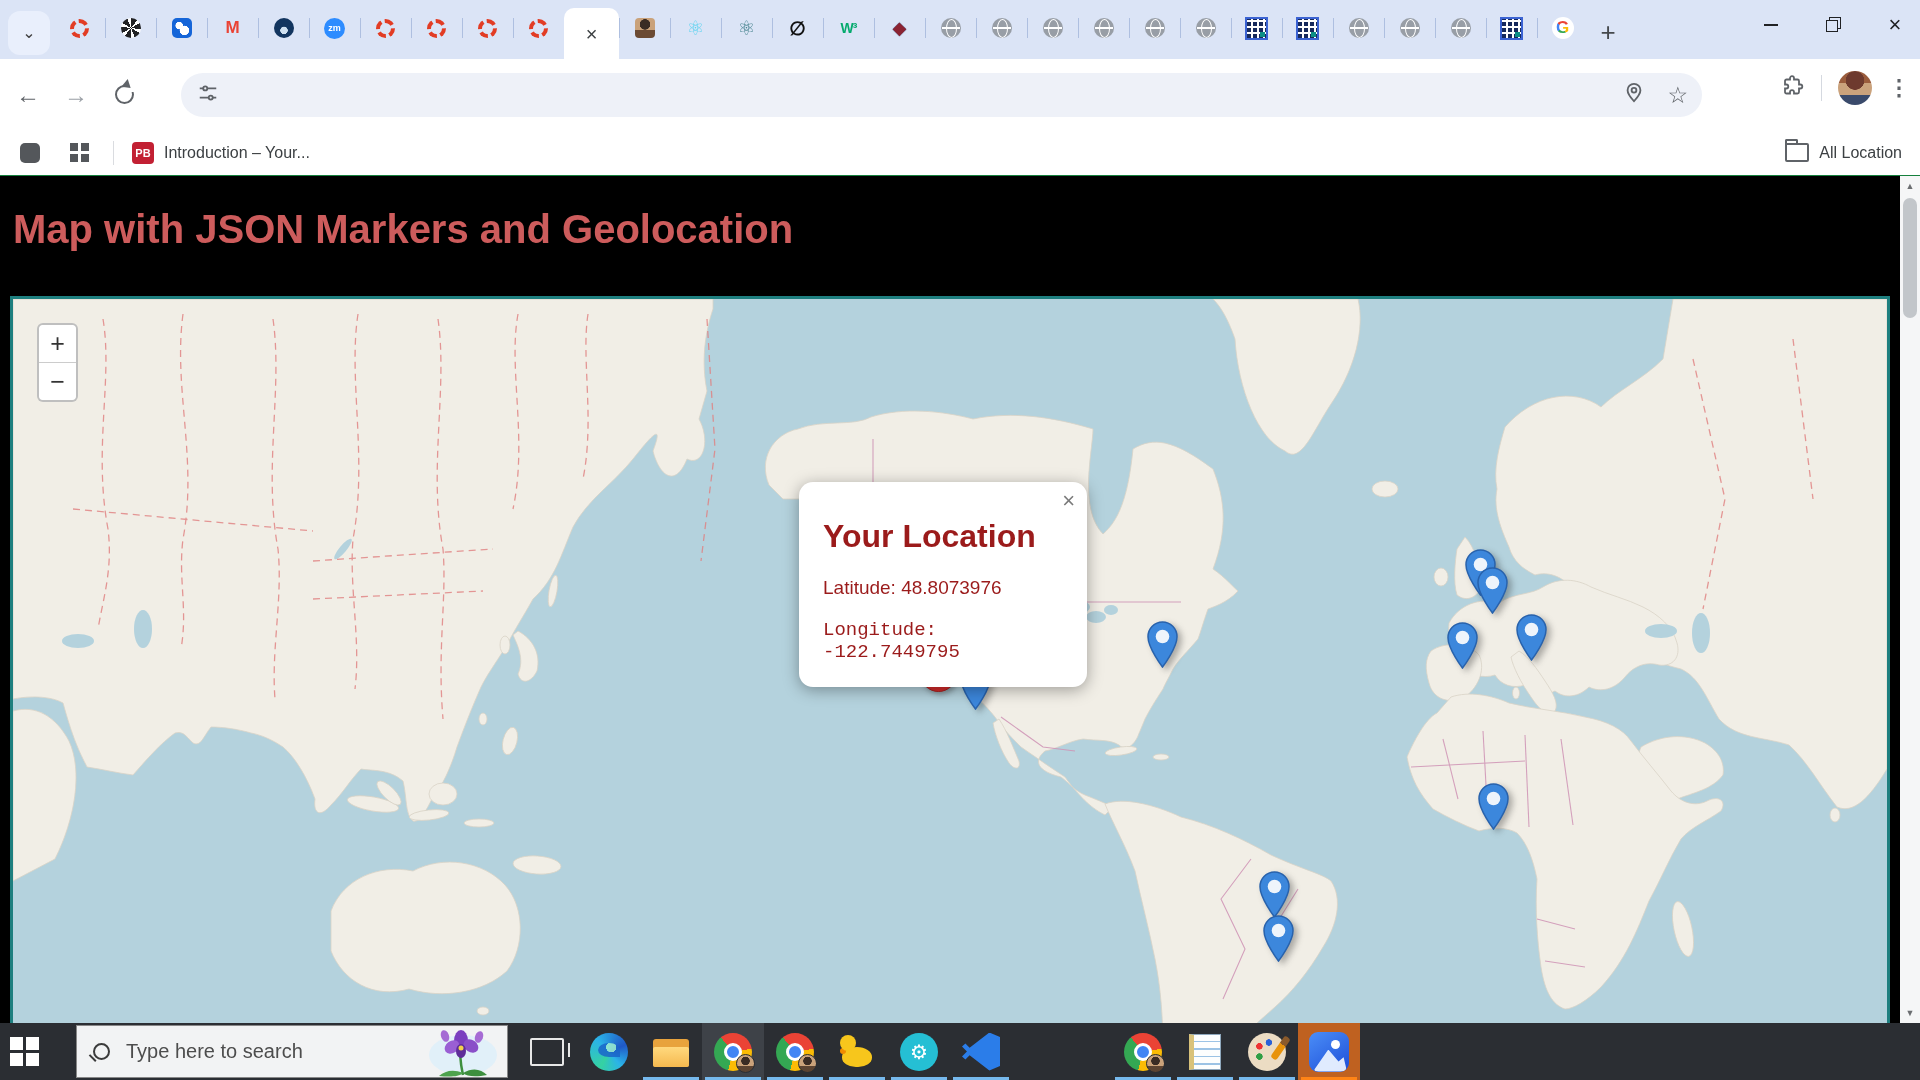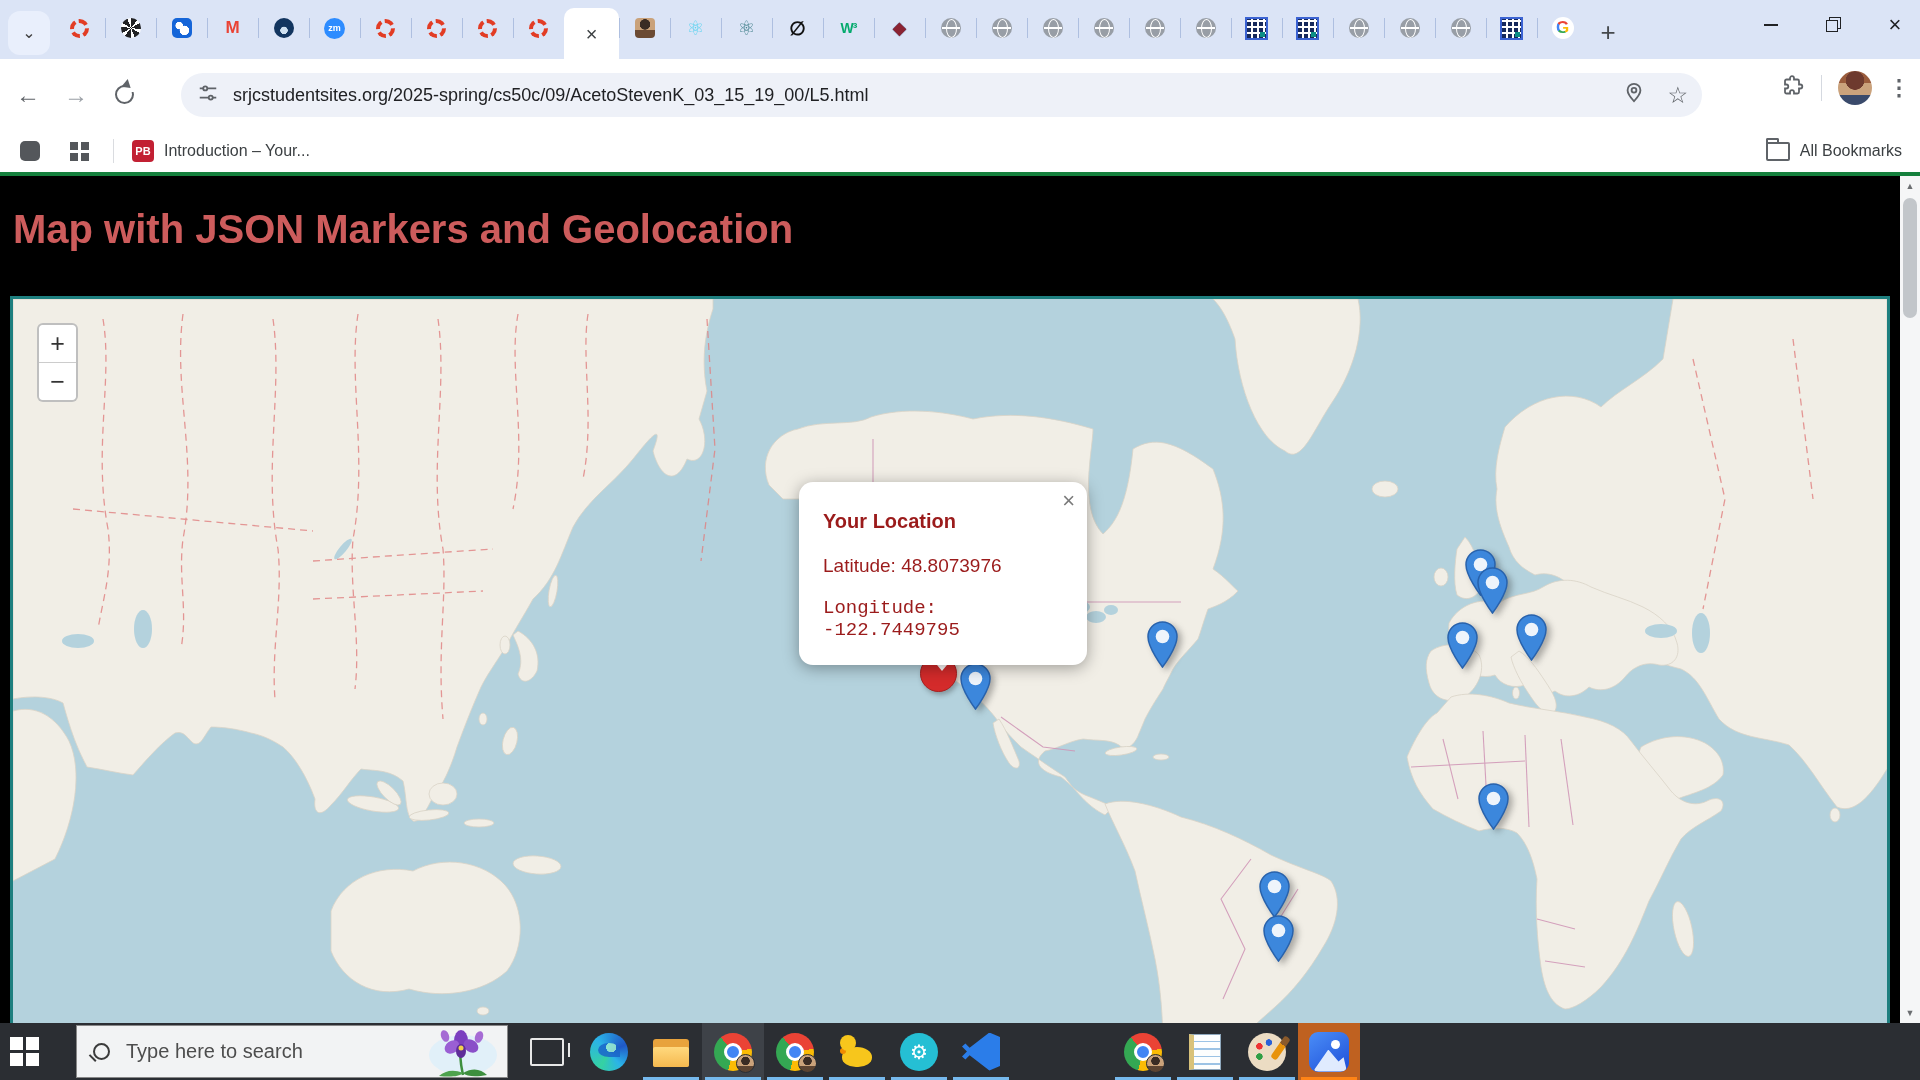--- a/index.html
+++ b/index.html
@@ -57,21 +57,21 @@
   #omnibox .tune{margin:0 14px 0 16px;}
   #urltext{font-size:18px;color:#202124;white-space:nowrap;}
   .omni-right{position:absolute;right:14px;display:flex;align-items:center;gap:22px;}
   .tool-right{position:absolute;right:10px;top:12px;display:flex;align-items:center;gap:16px;}
   .divider-v{width:1px;height:26px;background:#d5d9e0;}
   .star{font-size:23px;color:#5f6368;}
   .avatar{width:34px;height:34px;border-radius:50%;background:radial-gradient(circle at 50% 28%,#6e3a2e 0 9px,transparent 9.5px),linear-gradient(#9a5c3c 0 34%,#caa27c 34% 72%,#3a4a6b 72%);}
   .dots{font-size:22px;color:#5f6368;font-weight:bold;}
 
   
-  #bookmarksbar{position:absolute;left:0;top:130px;width:1920px;height:46px;background:#fff;display:flex;align-items:center;border-bottom:4px solid #15803d;box-sizing:border-box;}
+  #bookmarksbar{position:absolute;left:0;top:130px;width:1920px;height:46px;background:#fff;display:flex;align-items:center;border-bottom:1px solid #15803d;box-sizing:border-box;}
   .sidepanel-ic{width:20px;height:20px;border-radius:5px;background:#54575b;margin-left:20px;}
   .appsgrid-ic{width:19px;height:19px;margin-left:30px;background:conic-gradient(#54575b 0 25%,transparent 0 50%,#54575b 0 75%,transparent 0) 0 0/ 11px 11px;background-image:linear-gradient(#54575b,#54575b),linear-gradient(#54575b,#54575b),linear-gradient(#54575b,#54575b),linear-gradient(#54575b,#54575b);background-size:8px 8px;background-position:0 0,11px 0,0 11px,11px 11px;background-repeat:no-repeat;background-color:transparent;}
   .bm-div{width:1px;height:24px;background:#dadce0;margin:0 18px 0 24px;}
   .pb-fav{width:22px;height:22px;border-radius:4px;background:#c22033;color:#fff;font-size:11px;font-weight:bold;display:flex;align-items:center;justify-content:center;}
   .bm-label{font-size:16px;color:#3c4043;margin-left:10px;}
   .allbm{position:absolute;right:18px;display:flex;align-items:center;gap:10px;}
   .folder-ic{width:20px;height:15px;border:2px solid #5f6368;border-radius:2px;position:relative;}
   .folder-ic::before{content:"";position:absolute;left:-2px;top:-6px;width:9px;height:4px;border:2px solid #5f6368;border-bottom:none;border-radius:2px 2px 0 0;}
   .allbm-label{font-size:16px;color:#3c4043;}
 
@@ -87,21 +87,21 @@
   .zoombtn:first-child{border-bottom:1px solid #ccc;border-radius:5px 5px 0 0;}
   .zoombtn:last-child{border-radius:0 0 5px 5px;}
 
   
   .pin{position:absolute;width:31px;height:47px;z-index:20;filter:drop-shadow(4px 3px 3px rgba(40,40,40,.35));}
   .userdot{position:absolute;width:35px;height:35px;border-radius:50%;background:#d42b2b;border:1px solid #a81f1f;z-index:15;box-shadow:2px 3px 5px rgba(40,40,40,.35);}
 
   
   .popup{position:absolute;z-index:30;width:288px;background:#fff;border-radius:14px;box-shadow:0 3px 16px rgba(0,0,0,.35);padding:20px 24px 24px 24px;box-sizing:border-box;}
   .popup-tail{position:absolute;z-index:29;width:0;height:0;border-left:14px solid transparent;border-right:14px solid transparent;border-top:17px solid #fff;}
-  .popup h2{margin:8px 0 22px 0;font-size:20px;color:#9b1b1b;}
+  .popup h2{margin:16px 0 22px 0;font-size:32px;color:#9b1b1b;}
   .popup p{margin:0 0 20px 0;font-size:19px;color:#9b1b1b;}
   .popup p:last-child{margin-bottom:0;font-family:Liberation Mono, monospace;}
   .popup-close{position:absolute;right:12px;top:6px;font-size:22px;color:#7a7a7a;}
 
   
   #scrollbar{position:absolute;right:0;top:176px;width:20px;height:847px;background:#f5f6f7;}
   .sb-arrow{width:20px;height:20px;display:flex;align-items:center;justify-content:center;font-size:9px;color:#6b6e71;}
   .sb-arrow.down{position:absolute;bottom:0;}
   .sb-thumb{position:absolute;left:3px;top:22px;width:14px;height:120px;border-radius:7px;background:#c2c6ca;}
 
@@ -264,21 +264,20 @@
         <span class="reload-ic"></span>
       </div>
     <div id="omnibox">
       <span class="tune">
         <svg width="22" height="22" viewBox="0 0 24 24" fill="none" stroke="#5f6368" stroke-width="2">
             <circle cx="9" cy="7" r="2.2"></circle>
             <path d="M3 7h3.8M11.2 7H21M3 17h9.8M17.2 17H21"></path>
             <circle cx="15" cy="17" r="2.2"></circle>
           </svg>
       </span>
-      <span id="urltext">srjcstudentsites.org/2025-spring/cs50c/09/AcetoStevenK_03_15_19_00/L5.html</span>
       <span class="omni-right">
         <span>
           <svg width="22" height="22" viewBox="0 0 24 24" fill="none" stroke="#5f6368" stroke-width="2">
               <path d="M12 21s-7-7.6-7-12a7 7 0 0 1 14 0c0 4.4-7 12-7 12z"></path>
               <circle cx="12" cy="9" r="2.6"></circle>
             </svg>
         </span>
         <span class="star">☆</span>
       </span>
     </div>
@@ -297,21 +296,21 @@
   <div id="bookmarksbar">
     <div class="sidepanel-ic"></div>
     <div class="appsgrid-ic"></div>
     <div class="bm-div"></div>
     <div style="display:flex;align-items:center;">
       <span class="pb-fav">PB</span>
       <span class="bm-label">Introduction – Your...</span>
     </div>
     <div class="allbm">
       <span class="folder-ic"></span>
-      <span class="allbm-label">All Bookmarks</span>
+      <span class="allbm-label">All Location</span>
     </div>
   </div>
 
   <div id="content">
     <h1 id="pagetitle">Map with JSON Markers and Geolocation</h1>
 
     <div id="map">
       <svg class="world" width="1874" height="760" viewBox="0 0 1874 760">
         <rect x="0" y="0" width="1874" height="760" fill="#b4d2dd"></rect>
         <g fill="#f1eee6" stroke="#d9d3c6" stroke-width="0.8">

